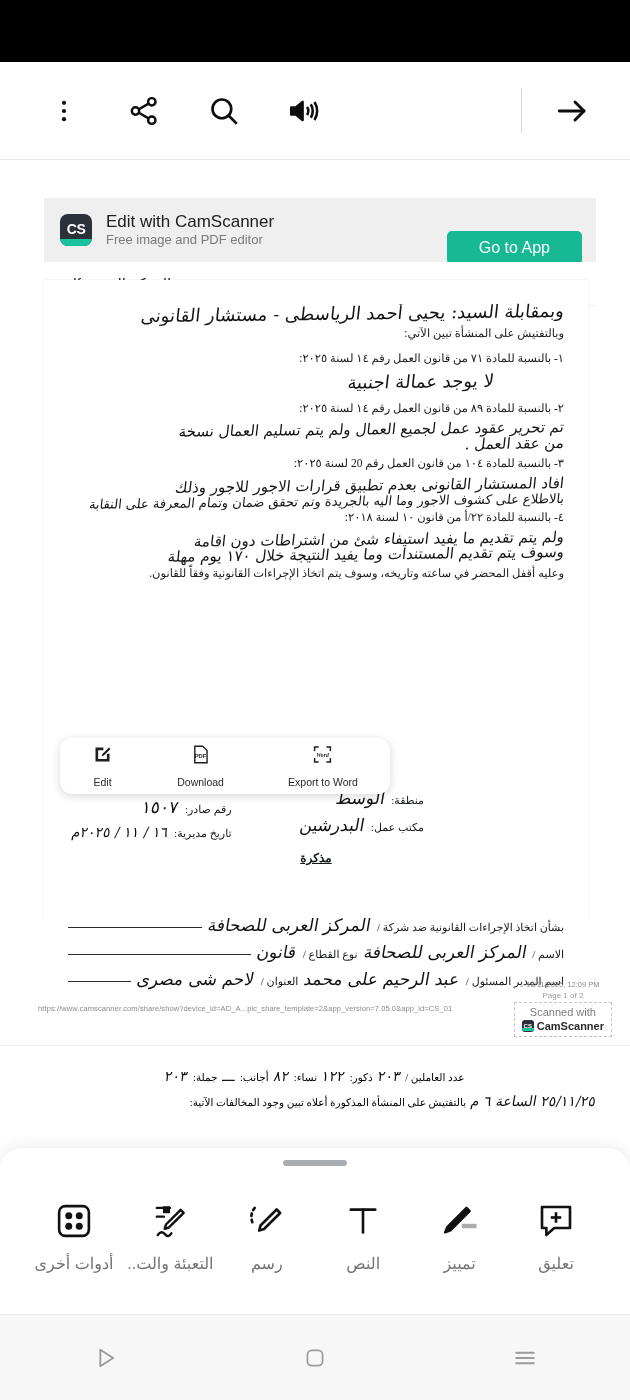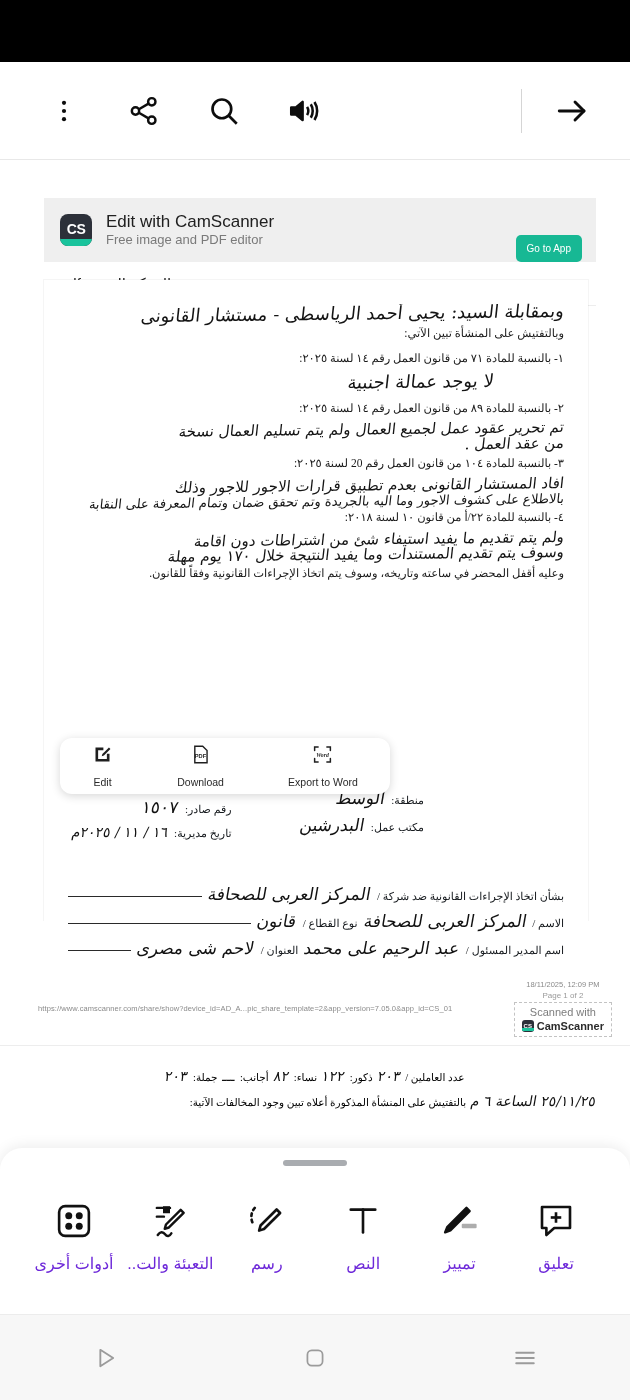--- a/index.html
+++ b/index.html
@@ -74,22 +74,22 @@
   .cs-logo .cs-bar {
     position: absolute; bottom: 0; left: 0; right: 0; height: 7px;
     background: #19c39c;
   }
   .promo-text { margin-left: 14px; line-height: 1.15; }
   .promo-title { font-size: 17px; color: #202020; }
   .promo-sub { font-size: 13px; color: #7a7a7a; margin-top: 2px; }
   .goto-btn {
     margin-left: auto;
     background: #17b894; color: #ffffff;
-    font-size: 10px; border: none; border-radius: 5px;
-    padding: 8px 11px; cursor: pointer; white-space: nowrap; margin-top: 36px;
+    font-size: 16px; border: none; border-radius: 5px;
+    padding: 8px 32px; cursor: pointer; white-space: nowrap; margin-top: 36px;
   }
 
   
   .filename-bar {
     position: absolute; top: 102px; left: 44px;
     width: 552px; height: 44px;
     background: #ffffff;
     display: flex; align-items: center;
     padding-left: 16px;
     border-bottom: 1px solid #ededed;
@@ -283,21 +283,21 @@
     display: flex; direction: rtl;
     justify-content: space-between;
     padding: 26px 28px 0 28px;
   }
   .tool {
     display: flex; flex-direction: column; align-items: center;
     gap: 12px; cursor: pointer; width: 92px;
   }
   .tool-icon { height: 50px; display: flex; align-items: flex-end; justify-content: center; }
   .tool-label {
-    font-size: 16px; color: #6d28d9;
+    font-size: 16px; color: #737373;
     direction: rtl; text-align: center; white-space: nowrap;
     font-family: "Liberation Sans", sans-serif;
   }
 
   
   .navbar {
     position: absolute; left: 0; bottom: 0;
     width: 630px; height: 86px;
     background: #f7f7f7;
     display: flex; align-items: center; justify-content: space-around;
@@ -478,20 +478,21 @@
         <div class="form-line" style="justify-content:flex-start;">
           <span>رقم صادر:</span>
           <span class="hand-inline">١٥٠٧</span>
         </div>
         <div class="form-line" style="justify-content:flex-start;">
           <span>تاريخ مديرية:</span>
           <span class="hand-inline sm">١٦ / ١١ / ٢٠٢٥م</span>
         </div>
       </div>
 
+      <div class="memo-title">مذكرة</div>
 
 
       <div class="form-line">
         <span style="flex:0 0 auto;margin-top:48px;">بشأن اتخاذ الإجراءات القانونية ضد شركة /</span>
         <span class="hand-inline">المركز العربى للصحافة</span>
         <span class="fill-rule"></span>
       </div>
 
       <div class="form-line">
         <span style="flex:0 0 auto;">الاسم /</span>

